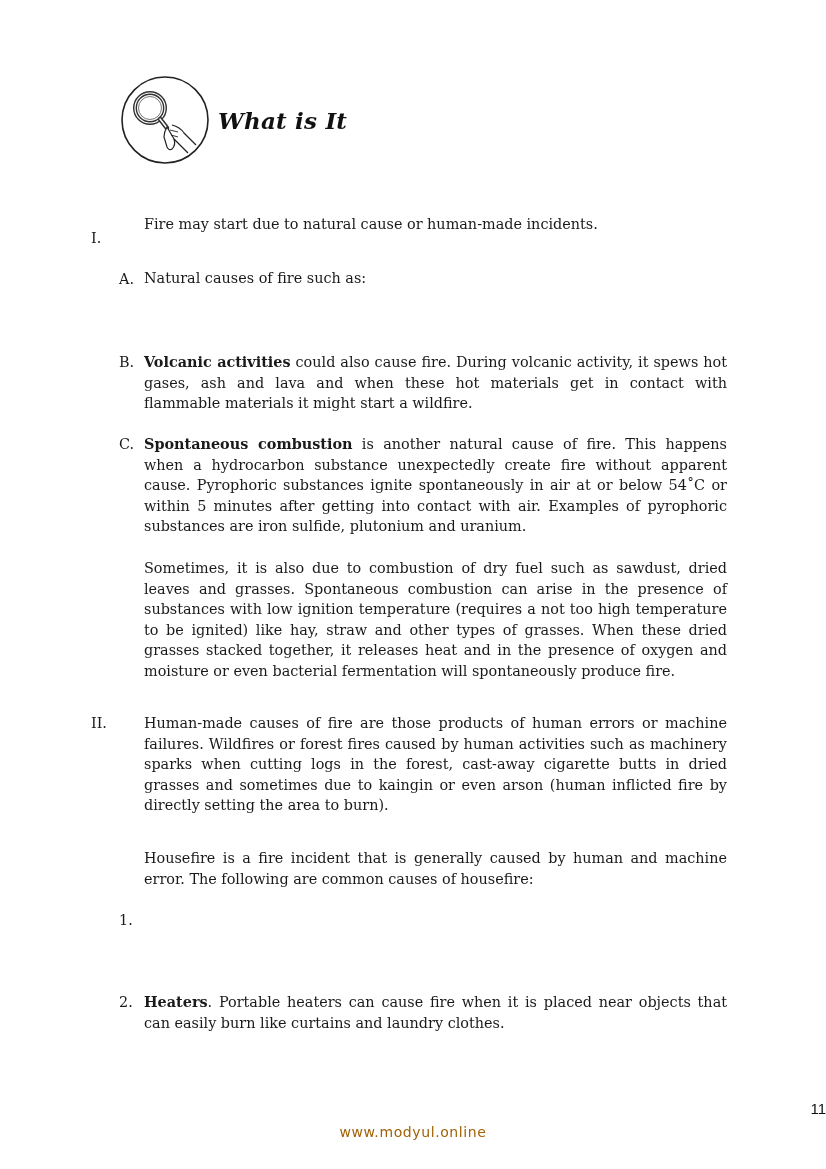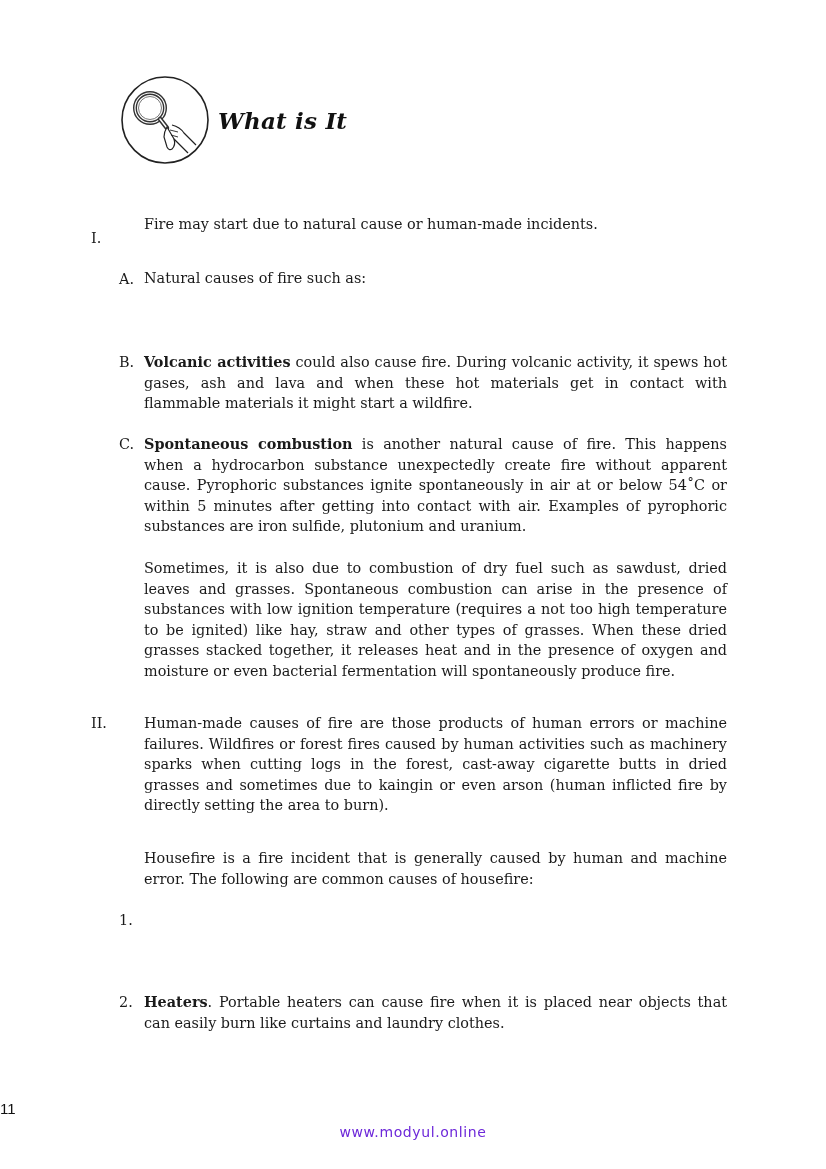--- a/index.html
+++ b/index.html
@@ -69,34 +69,34 @@
       position: absolute;
       left: 119px;
       font-size: 14.4px;
       line-height: 20.6px;
     }
     .page-number {
       position: absolute;
       left: 0;
       width: 826px;
       top: 1100px;
-      text-align: left;
+      text-align: right;
       font-family: "Liberation Sans", "DejaVu Sans", sans-serif;
       font-size: 15px;
       color: #111;
     }
     .watermark {
       position: absolute;
       left: 0;
       width: 826px;
       top: 1124px;
       text-align: center;
       font-family: "DejaVu Sans", "Liberation Sans", sans-serif;
       font-size: 14px;
-      color: #6d28d9;
+      color: #a16207;
       letter-spacing: 0.6px;
     }
   </style>
 </head>
 <body>
 
 <div class="page">
 
   <div class="header">
     <svg class="icon-circle" viewBox="0 0 90 90">

